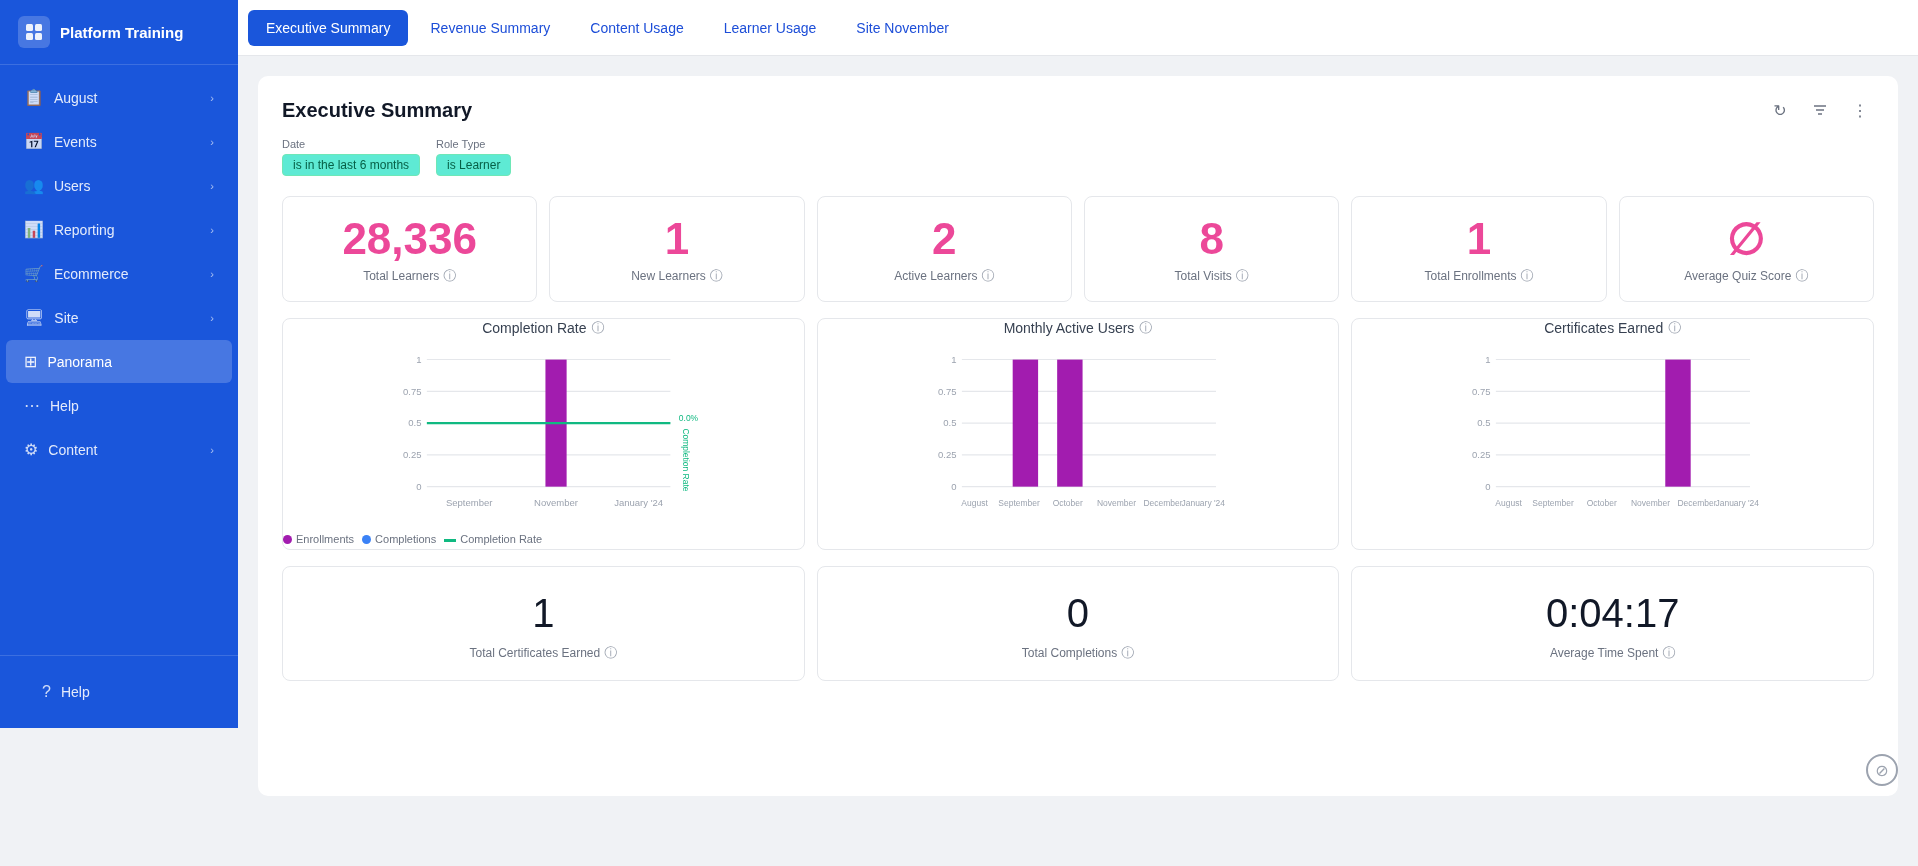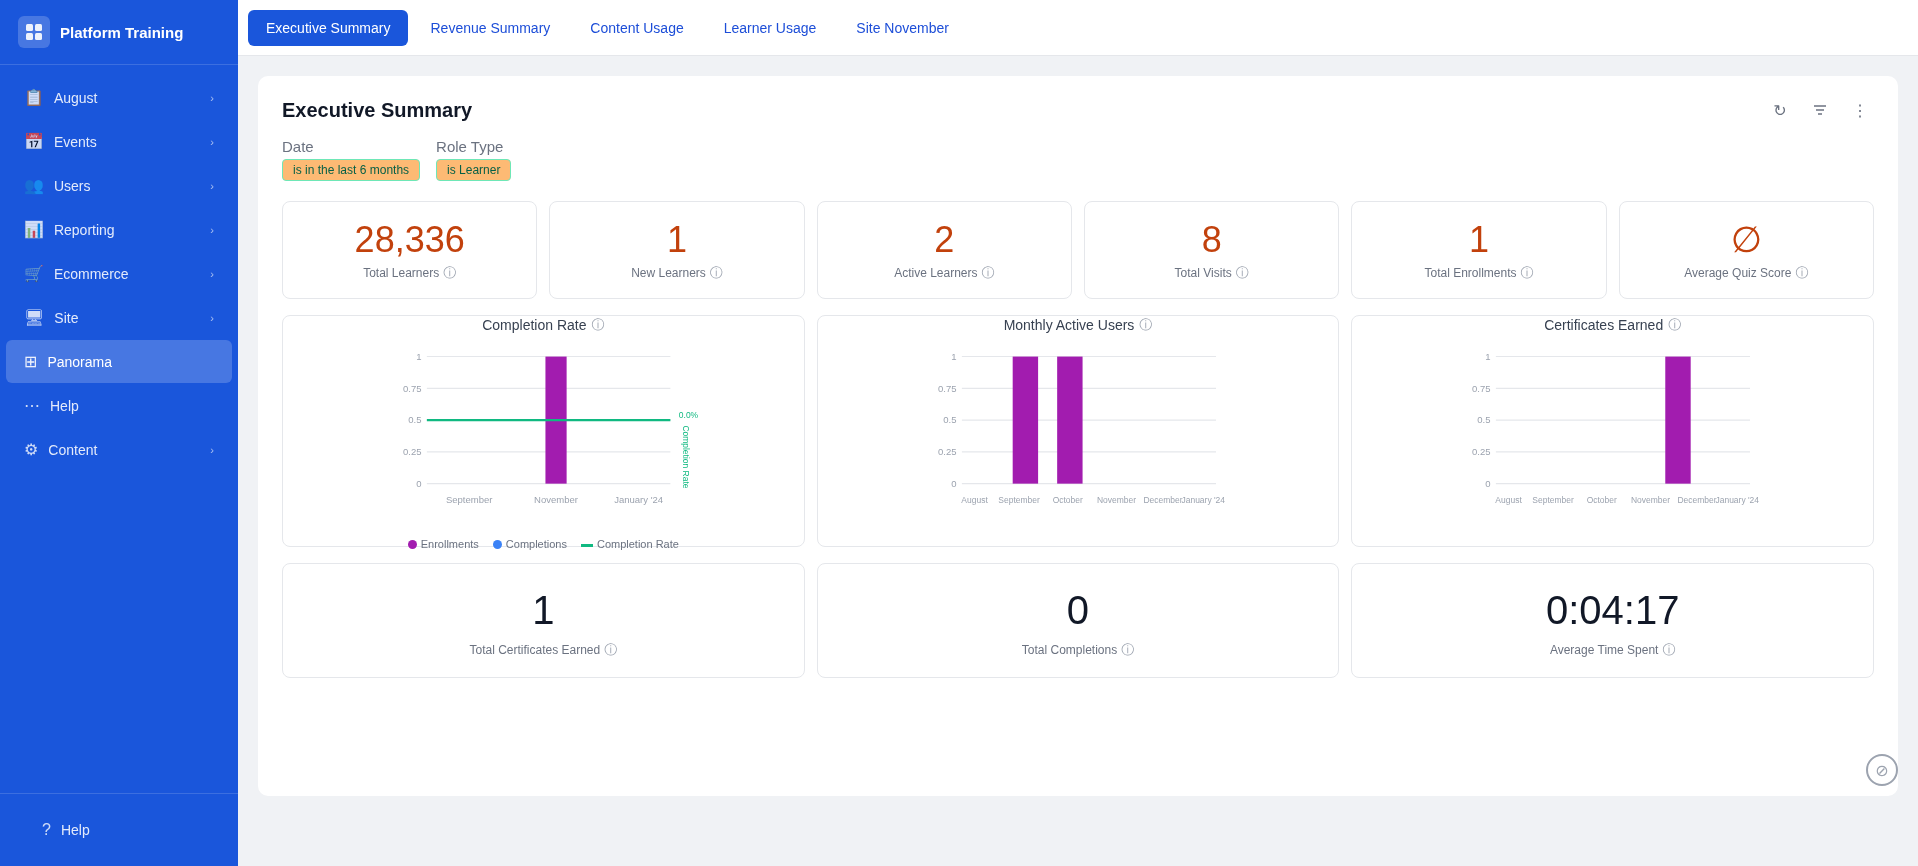--- a/index.html
+++ b/index.html
@@ -6,21 +6,21 @@
     body { font-family: 'Segoe UI', Arial, sans-serif; background: #f0f2f5; display: flex; height: 866px; overflow: hidden; }
 
     
     #sidebar {
       width: 238px;
       min-width: 238px;
       background: #1a56db;
       color: white;
       display: flex;
       flex-direction: column;
-      height: 866px;
+      height: 728px;
     }
     #sidebar-header {
       padding: 16px 18px;
       display: flex;
       align-items: center;
       gap: 10px;
       border-bottom: 1px solid rgba(255,255,255,0.15);
     }
     #sidebar-logo {
       width: 32px; height: 32px;
@@ -123,23 +123,23 @@
       width: 28px; height: 28px;
       display: flex; align-items: center; justify-content: center;
       cursor: pointer; border-radius: 4px; color: #6b7280; font-size: 16px;
     }
 
     
     #filters-row {
       display: flex; gap: 16px; align-items: flex-end; margin-bottom: 20px;
     }
     .filter-group { display: flex; flex-direction: column; gap: 4px; }
-    .filter-label { font-size: 15px; color: #6b7280; }
+    .filter-label { font-size: 11px; color: #6b7280; }
     .filter-badge {
-      background: #fdba74;
+      background: #5eead4;
       color: #065f46;
       border: 1px solid #6ee7b7;
       border-radius: 4px;
       padding: 3px 10px;
       font-size: 12px;
       font-weight: 500;
       cursor: pointer;
     }
 
     
@@ -153,23 +153,23 @@
       background: white;
       border: 1px solid #e5e7eb;
       border-radius: 8px;
       padding: 20px 16px 16px;
       display: flex;
       flex-direction: column;
       align-items: center;
       gap: 6px;
     }
     .stat-value {
-      font-size: 36px;
-      font-weight: 400;
-      color: #c2410c;
+      font-size: 44px;
+      font-weight: 700;
+      color: #ec4899;
       line-height: 1;
     }
     .stat-label {
       font-size: 12px;
       color: #6b7280;
       display: flex;
       align-items: center;
       gap: 4px;
       text-align: right;
     }
@@ -228,23 +228,22 @@
     .chart-svg-wrap {
       position: relative;
       height: 200px;
     }
     svg.chart {
       width: 100%;
       height: 180px;
     }
     .chart-legend {
       display: flex;
-      justify-content: center;
-      gap: 14px;
-      margin-top: 8px;
+      gap: 8px;
+      margin-top: 0;
     }
     .legend-item {
       display: flex; align-items: center; gap: 4px; font-size: 11px; color: #6b7280;
     }
     .legend-dot {
       width: 9px; height: 9px; border-radius: 50%;
     }
 
     
     #content::-webkit-scrollbar { width: 6px; }

